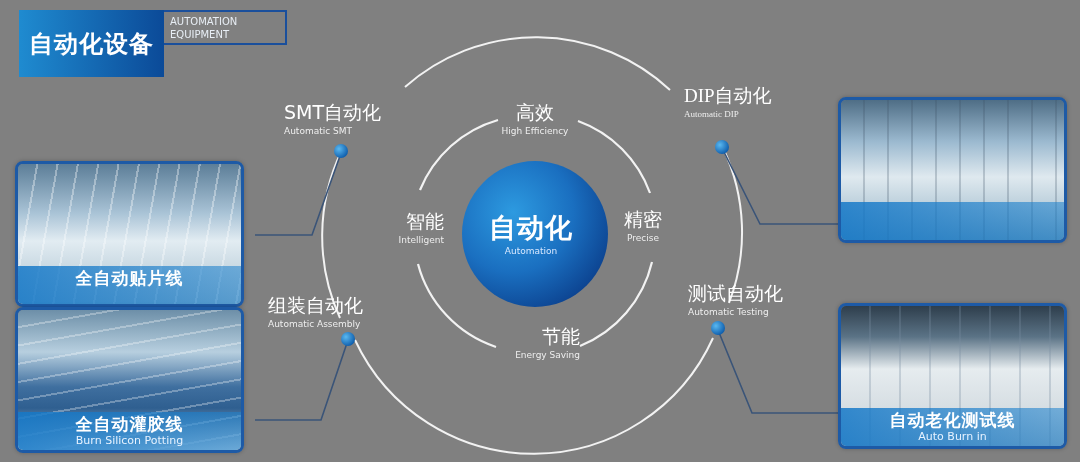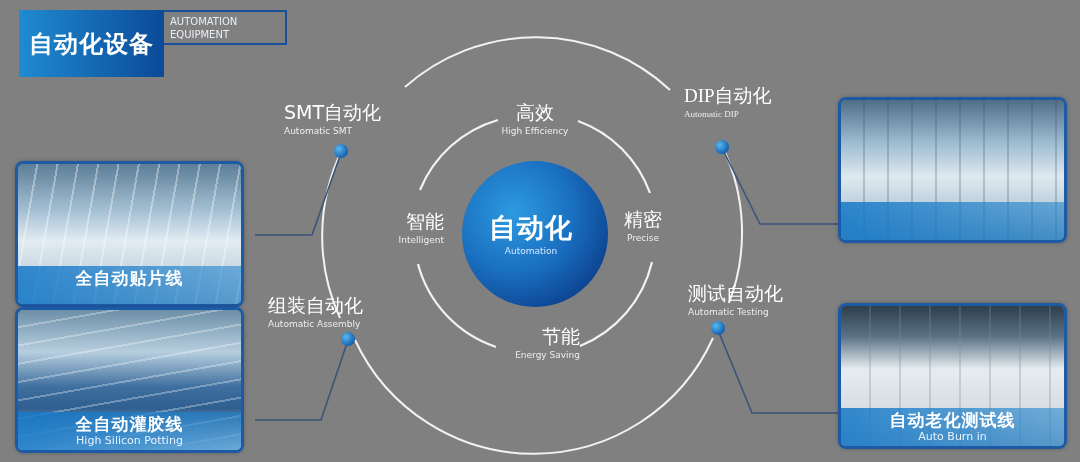--- a/index.html
+++ b/index.html
@@ -130,21 +130,21 @@
   <div class="cap">
   </div>
 </div>
 
 <div class="abs card" style="left:15px;top:307px;">
   <div class="photo" style="background:
        repeating-linear-gradient(170deg,rgba(255,255,255,0) 0 16px,rgba(255,255,255,.3) 16px 18px),
        linear-gradient(180deg,#6d8fa8 0%,#b7cfdf 30%,#3f6f9f 55%,#2f5f90 70%,#c9d9e4 100%);"></div>
   <div class="cap">
     <div class="cap-cn">全自动灌胶线</div>
-    <div class="cap-en">High Silicon Potting</div>
+    <div class="cap-en">Burn Silicon Potting</div>
   </div>
 </div>
 
 <div class="abs card" style="left:838px;top:303px;">
   <div class="photo" style="background:
        repeating-linear-gradient(90deg,rgba(255,255,255,0) 0 28px,rgba(120,140,160,.3) 28px 30px),
        linear-gradient(180deg,#2e3e4c 0%,#5b7386 22%,#e6ecef 45%,#d5dde2 75%,#9fb5c6 100%);"></div>
   <div class="cap">
     <div class="cap-cn">自动老化测试线</div>
     <div class="cap-en">Auto Burn in</div>

